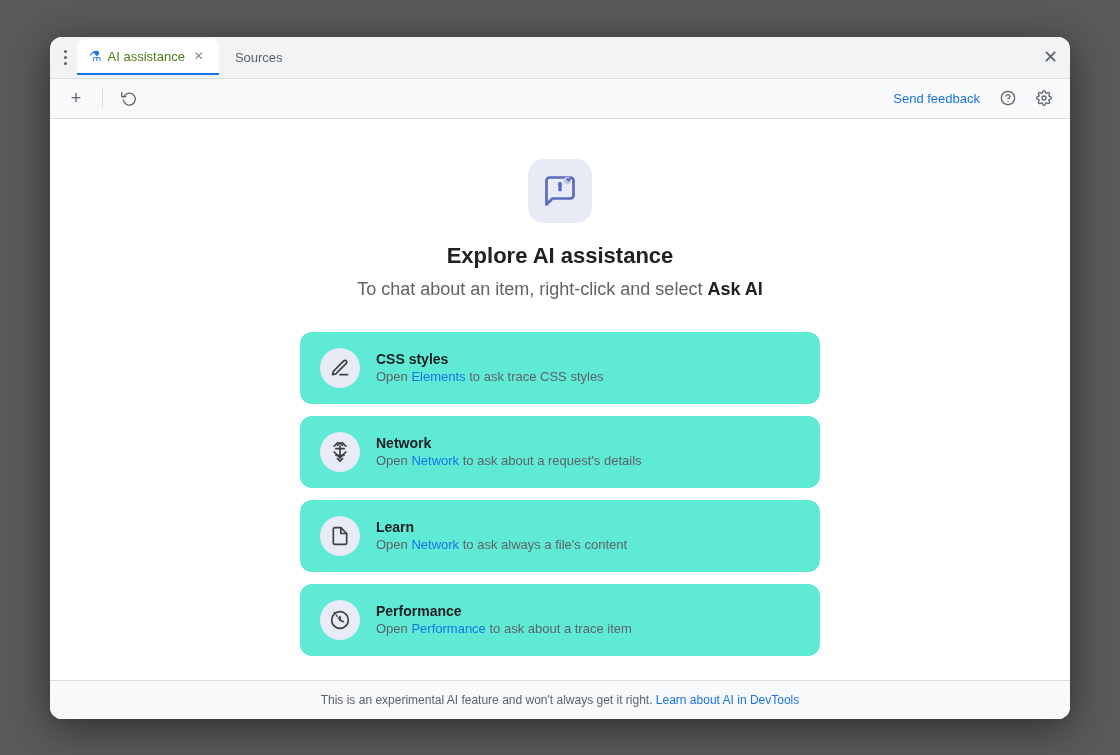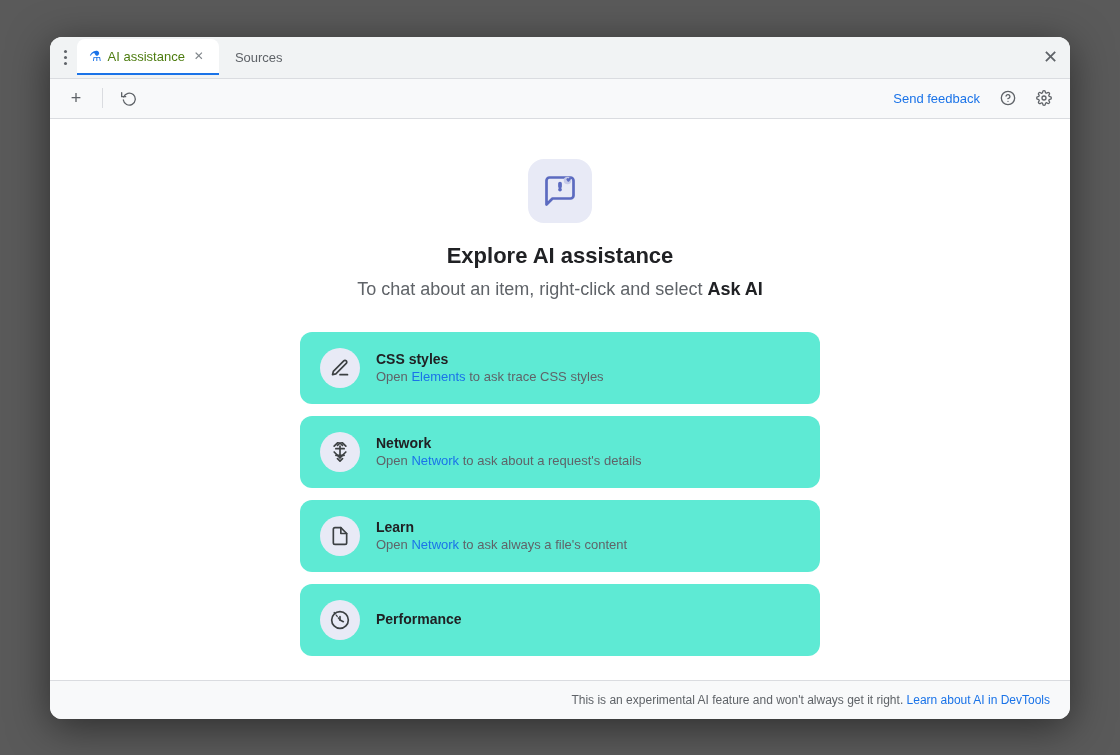--- a/index.html
+++ b/index.html
@@ -239,21 +239,21 @@
     .feature-card-desc a {
       color: #1a73e8;
       text-decoration: none;
     }
 
     
     .footer {
       background: #f8f9fa;
       border-top: 1px solid #dadce0;
       padding: 12px 20px;
-      text-align: right;
+      text-align: center;
       font-size: 12px;
       color: #5f6368;
     }
 
     .footer a {
       color: #1a73e8;
       text-decoration: none;
     }
 
     
@@ -397,20 +397,23 @@
         <div class="feature-card-icon">
           <svg width="20" height="20" viewBox="0 0 24 24" fill="none" stroke="#3c4043" stroke-width="2" stroke-linecap="round" stroke-linejoin="round">
             <circle cx="12" cy="12" r="10"></circle>
             <line x1="12" y1="8" x2="12" y2="12"></line>
             <line x1="12" y1="12" x2="16" y2="14"></line>
             <path d="M5 3 L12 12" stroke-width="1.5" stroke-dasharray="2,2"></path>
           </svg>
         </div>
         <div class="feature-card-content">
           <div class="feature-card-title">Performance</div>
+          <div class="feature-card-desc">
+            <span>Open </span><a href="#">Performance</a><span> to ask about a trace item</span>
+          </div>
         </div>
       </div>
 
     </div>
   </div>
 
   <div class="footer">
     <span>This is an experimental AI feature and won't always get it right. </span><a href="#">Learn about AI in DevTools</a>
   </div>
 

